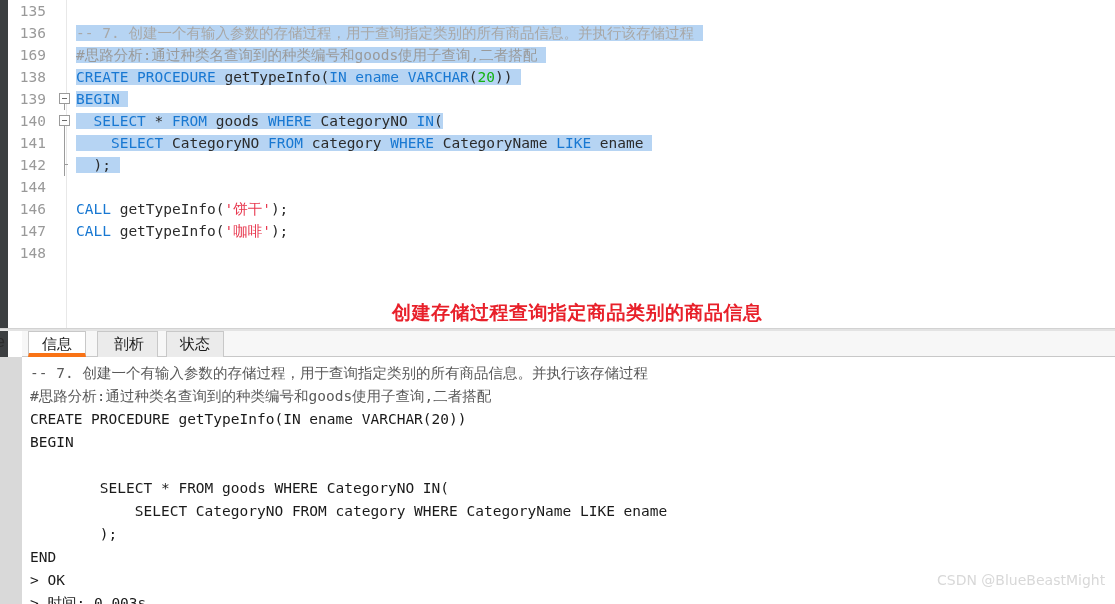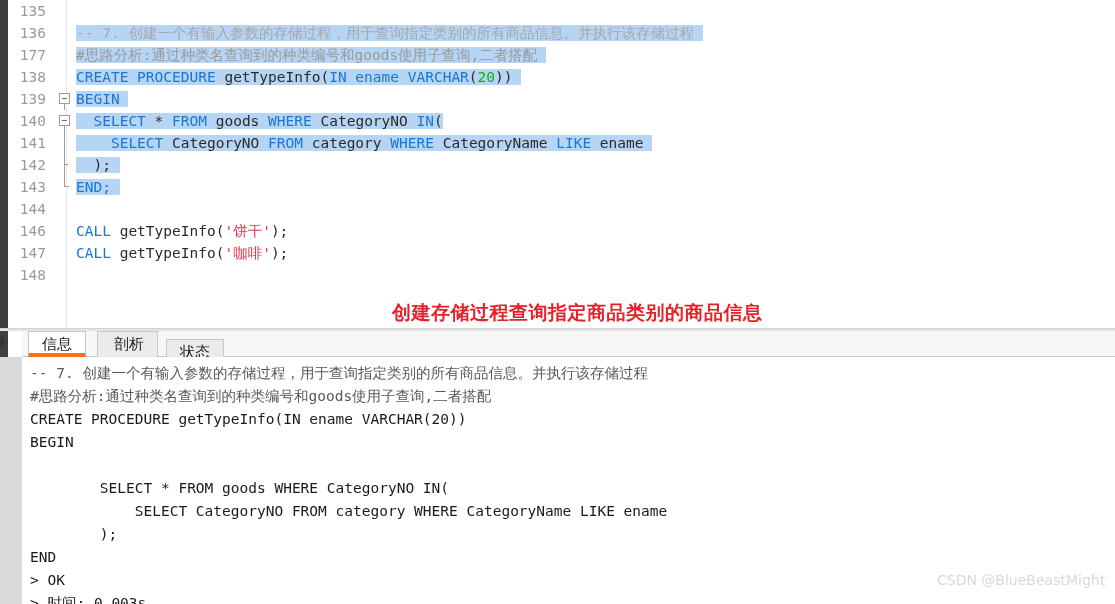--- a/index.html
+++ b/index.html
@@ -249,47 +249,46 @@
 
 <div id="app">
 
   <div id="editor-pane">
     <div class="edge-strip"></div>
     <div class="editor-scroll">
       <div class="gutter-rule"></div>
       <div id="code-lines">
           <div class="code-line"><div class="gutter">135</div><div class="fold-col"></div><div class="code-text"></div></div>
           <div class="code-line"><div class="gutter">136</div><div class="fold-col"></div><div class="code-text"><span class="caret"></span><span class="cmt sel">-- 7. 创建一个有输入参数的存储过程，用于查询指定类别的所有商品信息。并执行该存储过程 </span></div></div>
-          <div class="code-line"><div class="gutter">177</div><div class="fold-col"></div><div class="code-text"><span class="cmt2 sel">#思路分析:通过种类名查询到的种类编号和goods使用子查询,二者搭配 </span></div></div>
+          <div class="code-line"><div class="gutter">169</div><div class="fold-col"></div><div class="code-text"><span class="cmt2 sel">#思路分析:通过种类名查询到的种类编号和goods使用子查询,二者搭配 </span></div></div>
           <div class="code-line"><div class="gutter">138</div><div class="fold-col"></div><div class="code-text"><span class="kw sel">CREATE PROCEDURE </span><span class="plain sel">getTypeInfo(</span><span class="kw sel">IN ename VARCHAR</span><span class="plain sel">(</span><span class="num sel">20</span><span class="plain sel">)) </span></div></div>
           <div class="code-line"><div class="gutter">139</div><div class="fold-col"><span class="fold-box"></span><span class="fold-vline half-top"></span></div><div class="code-text"><span class="kw sel">BEGIN </span></div></div>
           <div class="code-line"><div class="gutter">140</div><div class="fold-col"><span class="fold-box"></span><span class="fold-vline half-top"></span></div><div class="code-text"><span class="plain sel">  </span><span class="kw sel">SELECT </span><span class="plain sel">* </span><span class="kw sel">FROM </span><span class="plain sel">goods </span><span class="kw sel">WHERE </span><span class="plain sel">CategoryNO </span><span class="kw sel">IN</span><span class="plain sel">(</span></div></div>
           <div class="code-line"><div class="gutter">141</div><div class="fold-col"><span class="fold-vline"></span></div><div class="code-text"><span class="plain sel">    </span><span class="kw sel">SELECT </span><span class="plain sel">CategoryNO </span><span class="kw sel">FROM </span><span class="plain sel">category </span><span class="kw sel">WHERE </span><span class="plain sel">CategoryName </span><span class="kw sel">LIKE </span><span class="plain sel">ename </span></div></div>
           <div class="code-line"><div class="gutter">142</div><div class="fold-col"><span class="fold-vline"></span><span class="fold-tick"></span></div><div class="code-text"><span class="plain sel">  ); </span></div></div>
-          <div class="code-line"><div class="gutter">143</div><div class="fold-col"><span class="fold-end"></span></div><div class="code-text"><span class="kw sel">END; </span></div></div>
           <div class="code-line"><div class="gutter">144</div><div class="fold-col"></div><div class="code-text"></div></div>
           <div class="code-line"><div class="gutter">146</div><div class="fold-col"></div><div class="code-text"><span class="kw">CALL </span><span class="plain">getTypeInfo(</span><span class="str">'饼干'</span><span class="plain">);</span></div></div>
           <div class="code-line"><div class="gutter">147</div><div class="fold-col"></div><div class="code-text"><span class="kw">CALL </span><span class="plain">getTypeInfo(</span><span class="str">'咖啡'</span><span class="plain">);</span></div></div>
           <div class="code-line"><div class="gutter">148</div><div class="fold-col"></div><div class="code-text"></div></div>
         </div>
     </div>
     <div id="annotation">创建存储过程查询指定商品类别的商品信息</div>
   </div>
 
   <div id="splitter"></div>
 
   <div id="results-pane">
     <div class="res-edge"></div>
     <div class="res-edge-lower"></div>
     <div id="partial-glyph">e</div>
 
     <div id="tabbar">
         <div class="tab active" style="left: 6px;">信息</div>
         <div class="tab" style="left: 75px; padding-left: 16px;">剖析</div>
-        <div class="tab" style="left: 144px; margin-top: 8px;">状态</div>
+        <div class="tab" style="left: 144px;">状态</div>
       </div>
 
     <div id="output-area">
         <div class="out-line cmt-line">-- 7. 创建一个有输入参数的存储过程，用于查询指定类别的所有商品信息。并执行该存储过程</div>
         <div class="out-line cmt-line">#思路分析:通过种类名查询到的种类编号和goods使用子查询,二者搭配</div>
         <div class="out-line">CREATE PROCEDURE getTypeInfo(IN ename VARCHAR(20))</div>
         <div class="out-line">BEGIN</div>
         <div class="out-line"></div>
         <div class="out-line">        SELECT * FROM goods WHERE CategoryNO IN(</div>
         <div class="out-line">            SELECT CategoryNO FROM category WHERE CategoryName LIKE ename</div>

